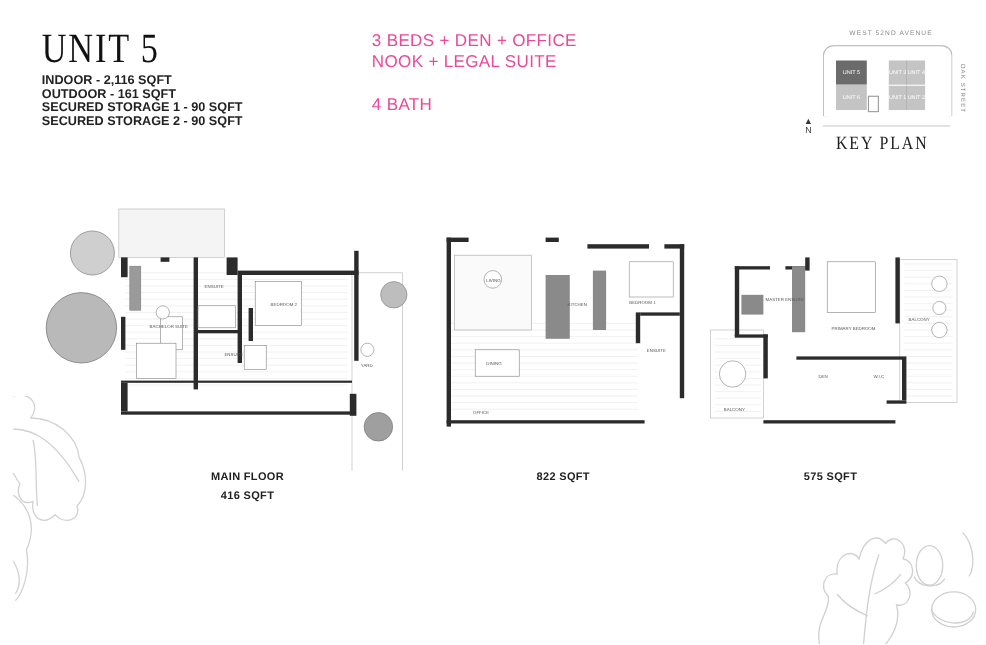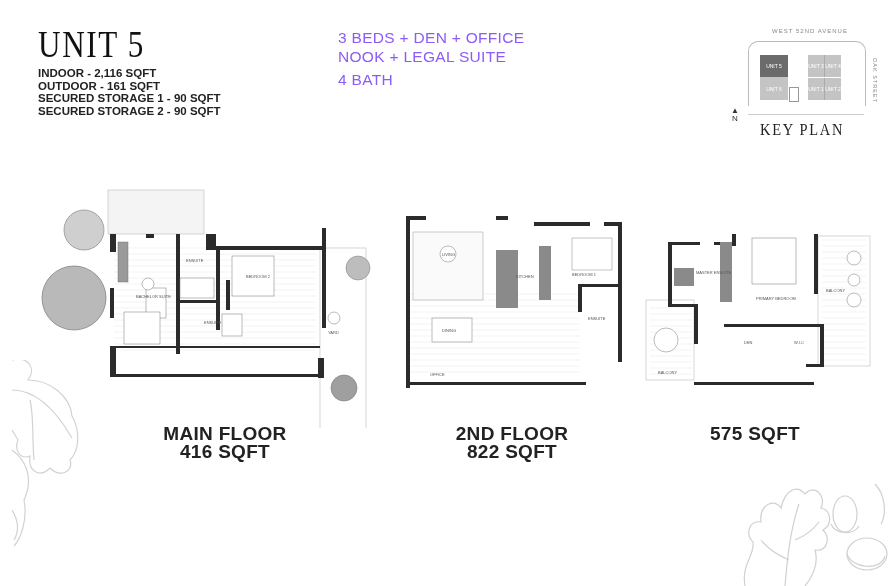--- a/index.html
+++ b/index.html
@@ -1,31 +1,31 @@
 <!DOCTYPE html>
 <html><head>
 <meta charset="utf-8">
 <style>
   html, body { margin:0; padding:0; background:#fff; }
   body { width:896px; height:586px; position:relative; overflow:hidden; font-family:"Liberation Sans", sans-serif; color:#222; }
   .abs { position:absolute; }
   .unit-title { left:38px; top:24px; font-family:"Liberation Serif", serif; font-size:38px; letter-spacing:2px; color:#111; transform:scaleX(0.82); transform-origin:left; line-height:40px; }
   .stats { left:38px; top:67px; font-size:11.5px; line-height:12.5px; color:#222;font-weight:bold; }
   .stats div { white-space:nowrap; }
-  .summary { left:338px; top:28px; font-size:15.5px; line-height:19px; color:#8b5cf6; letter-spacing:0.3px; }
-  .summary .bath { margin-top:4px; }
+  .summary { left:338px; top:28px; font-size:15.5px; line-height:19px; color:#ec4899; letter-spacing:0.3px; }
+  .summary .bath { margin-top:20px; }
   .keyplan { left:726px; top:28px; width:168px; height:112px; }
   .kp-street { position:absolute; left:0; width:168px; top:0; text-align:center; font-size:6px; letter-spacing:1px; color:#888; }
   .kp-site { position:absolute; left:22px; top:13px; width:116px; height:64px; border:1px solid #bbb; border-radius:10px 10px 0 0; border-bottom:none; }
   .kp-line { position:absolute; left:22px; top:86px; width:116px; height:0; border-top:1px solid #ccc; }
   .kp-block { position:absolute; font-size:5px; color:#fff; display:flex; align-items:center; justify-content:center; }
   .kp-oak { position:absolute; left:146px; top:30px; font-size:5.5px; color:#888; writing-mode:vertical-rl; letter-spacing:1px; }
   .kp-n { position:absolute; left:5px; top:79px; font-size:8px; color:#333; text-align:center; line-height:8px; }
   .kp-title { position:absolute; left:34px; top:92px; font-family:"Liberation Serif", serif; font-size:17px; letter-spacing:2px; color:#222; transform:scaleX(0.85); transform-origin:left; }
-  .floor-label { text-align:center; font-size:19px; font-weight:bold; line-height:18px; color:#222; letter-spacing:0.3px; }
+  .floor-label { text-align:center; font-size:10px; font-weight:bold; line-height:18px; color:#222; letter-spacing:0.3px; }
   svg.plan { position:absolute; }
   .rl { font-size:4px; fill:#555; font-family:"Liberation Sans", sans-serif; }
 </style>
 </head>
 <body>
 
 <div class="abs unit-title">UNIT 5</div>
 <div class="abs stats">
   <div>INDOOR - 2,116 SQFT</div>
   <div>OUTDOOR - 161 SQFT</div>
@@ -185,18 +185,17 @@
   <text class="rl" x="14" y="146">BALCONY</text>
   <text class="rl" x="100" y="116">DEN</text>
   <text class="rl" x="150" y="116">W.I.C</text>
 </svg>
 
 <div class="abs floor-label" style="left:155px;top:425px;width:140px;">
   <div>MAIN FLOOR</div>
   <div>416 SQFT</div>
 </div>
 <div class="abs floor-label" style="left:442px;top:425px;width:140px;">
-  <div>2ND FLOOR</div>
   <div>822 SQFT</div>
 </div>
 <div class="abs floor-label" style="left:685px;top:425px;width:140px;">
   <div>575 SQFT</div>
 </div>
 
 </body></html>

